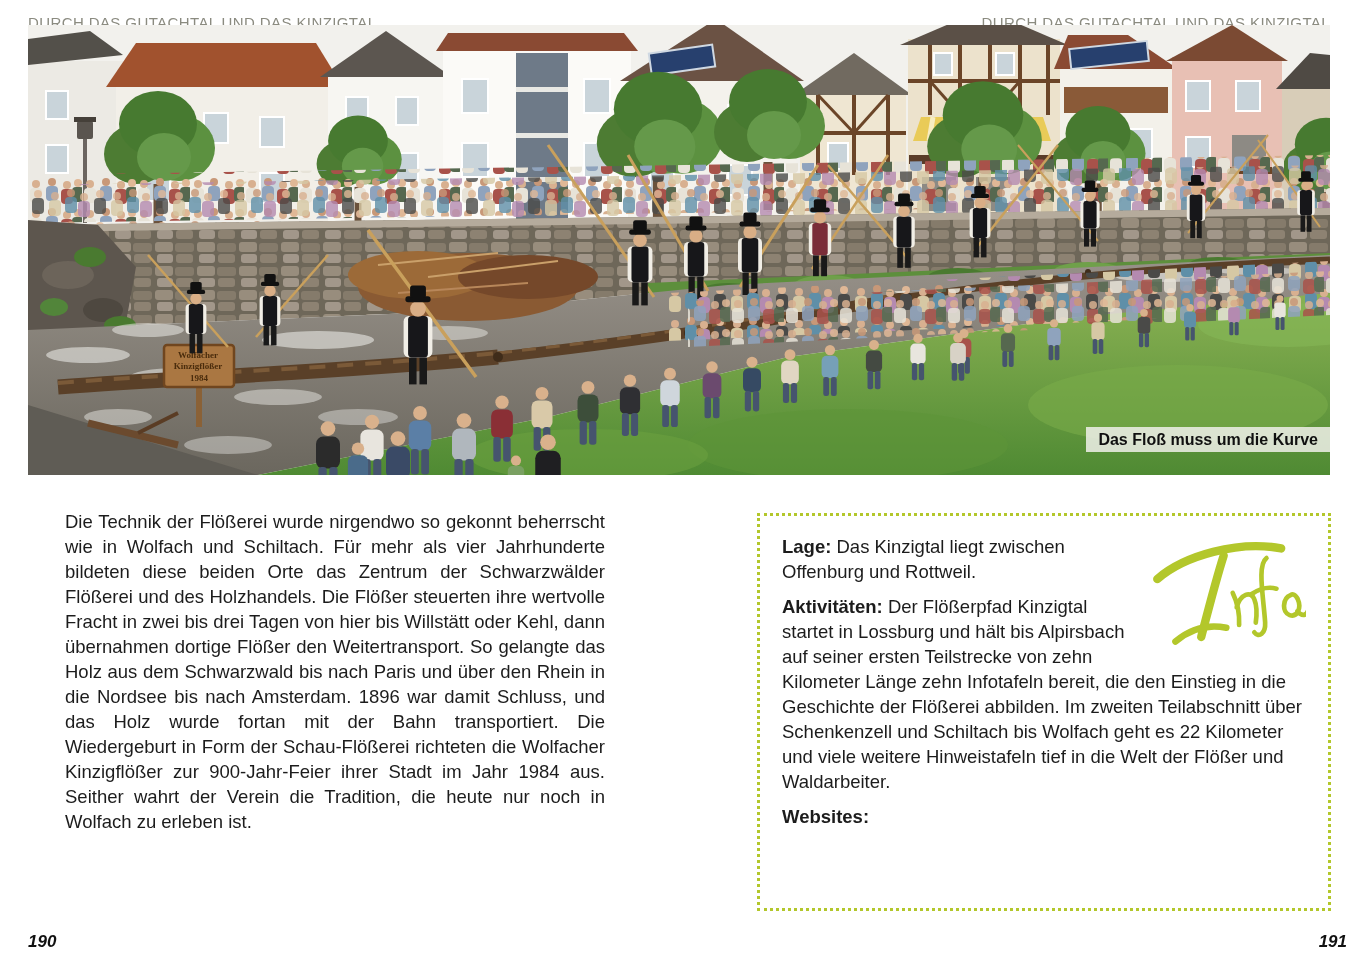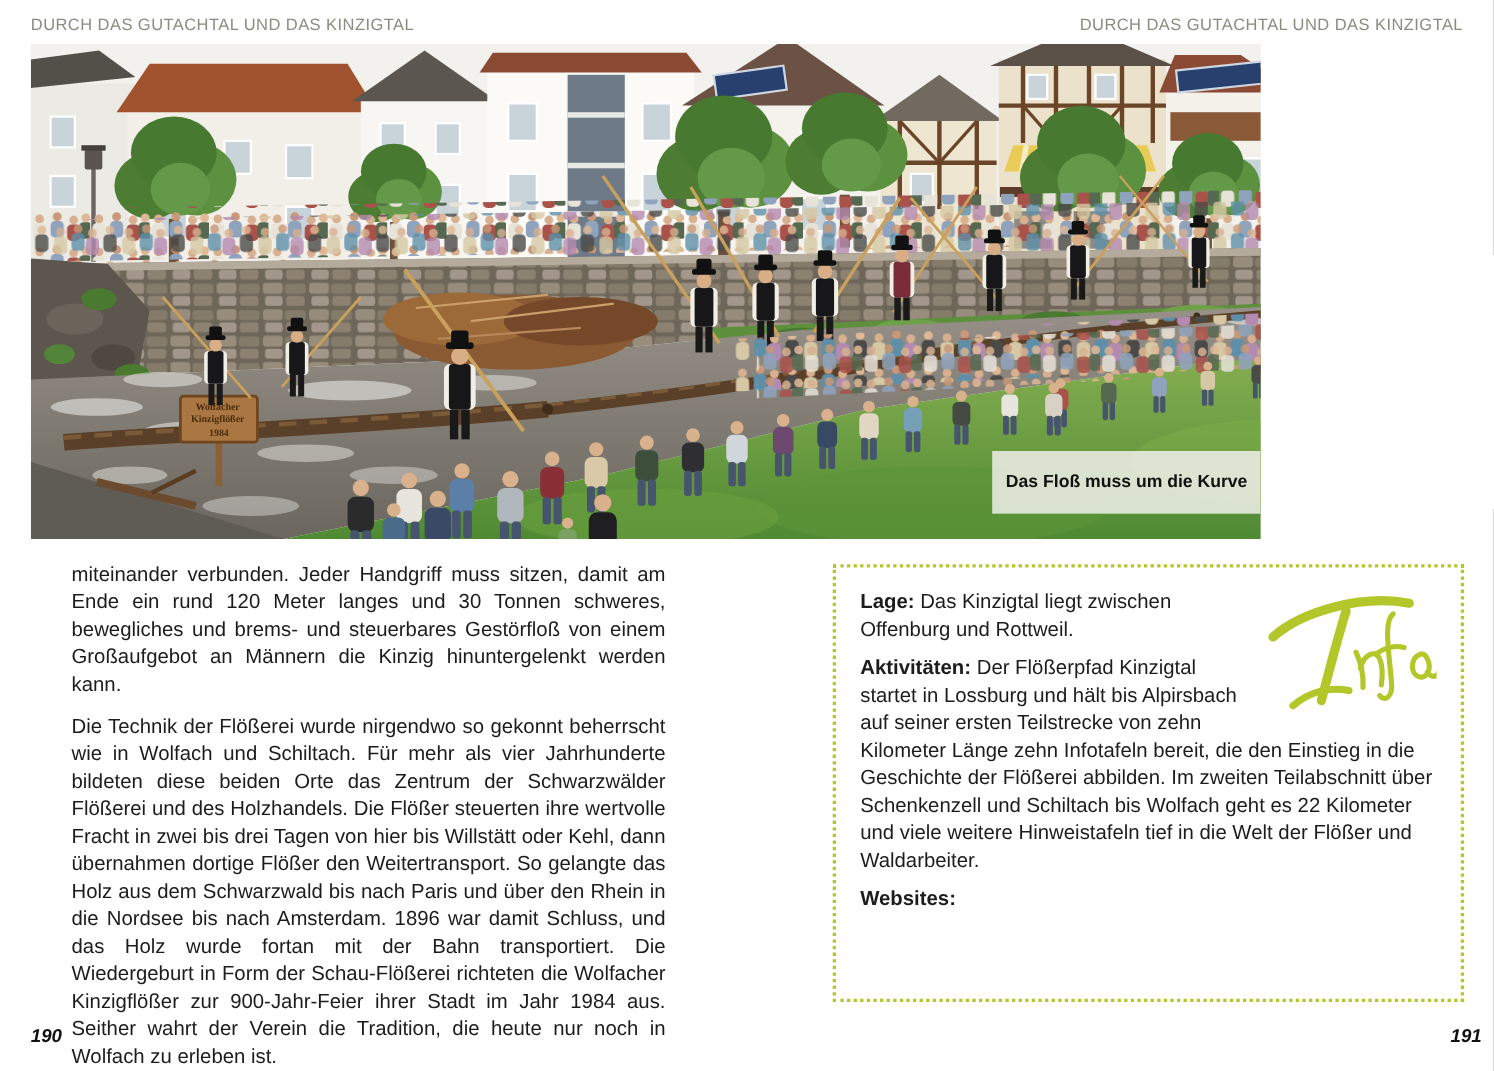--- a/index.html
+++ b/index.html
@@ -2,24 +2,24 @@
 <html lang="de"><head>
 <meta charset="utf-8">
 <style>
   html,body{margin:0;padding:0;background:#9a9a9a;}
   .page{position:relative;width:1358px;height:974px;background:#ffffff;overflow:hidden;
         font-family:"Liberation Sans",sans-serif;color:#1c1c1c;}
   .running-head{position:absolute;top:14px;font-size:15px;font-weight:normal;
         letter-spacing:.4px;color:#8b8b80;}
   .running-head.left{left:28px;}
   .running-head.right{right:28px;text-align:right;}
-  .photo{position:absolute;left:28px;top:40px;width:1118px;height:450px;overflow:hidden;background:#f2f1ed;}
+  .photo{position:absolute;left:28px;top:25px;width:1302px;height:450px;overflow:hidden;background:#f2f1ed;}
   .photo svg{display:block;}
   .photo-caption{position:absolute;right:0;bottom:23px;height:25px;line-height:25px;
-        padding:16px 12px;background:rgba(240,240,234,.85);font-size:16px;font-weight:bold;color:#101010;}
+        padding:0 12px;background:rgba(240,240,234,.85);font-size:16px;font-weight:bold;color:#101010;}
   .article{position:absolute;left:65px;top:509px;width:540px;font-size:18.5px;line-height:25px;
         text-align:justify;hyphens:auto;-webkit-hyphens:auto;}
   .article p{margin:0 0 13px 0;}
   .info-box{position:absolute;left:757px;top:513px;width:574px;height:398px;box-sizing:border-box;
         border:3px dotted #b3c72b;padding:18px 22px 10px 22px;font-size:18.5px;line-height:25px;}
   .info-script{float:right;width:160px;height:112px;margin:2px 0 6px 10px;}
   .info-box p{margin:0 0 10px 0;}
   .info-box .lbl{font-weight:bold;}
   .info-box ul{margin:2px 0 0 8px;padding-left:20px;}
   .info-box li{font-style:italic;margin:0 0 2px 0;}
@@ -373,21 +373,20 @@
         <use href="#person" transform="translate(330,456) scale(1.35)" style="color:#4a6b8a"></use>
         <use href="#person" transform="translate(520,458) scale(1.7)" style="color:#1f1f22"></use>
         <use href="#person" transform="translate(488,462) scale(1.1)" style="color:#7aa062"></use>
         <use href="#person" transform="translate(930,338) scale(1.05)" style="color:#d8d2c6"></use>
       </g>
     </svg>
     <div class="photo-caption">Das Floß muss um die Kurve</div>
   </div>
 
   <div class="article">
-    <p>miteinander verbunden. Jeder Handgriff muss sitzen, damit am Ende ein rund 120 Meter langes und 30 Tonnen schweres, bewegliches und brems- und steuerbares Gestörfloß von einem Großaufgebot an Männern die Kinzig hinuntergelenkt werden kann.</p>
     <p>Die Technik der Flößerei wurde nirgendwo so gekonnt beherrscht wie in Wolfach und Schiltach. Für mehr als vier Jahrhunderte bildeten diese beiden Orte das Zentrum der Schwarzwälder Flößerei und des Holzhandels. Die Flößer steuerten ihre wertvolle Fracht in zwei bis drei Tagen von hier bis Willstätt oder Kehl, dann übernahmen dortige Flößer den Weitertransport. So gelangte das Holz aus dem Schwarzwald bis nach Paris und über den Rhein in die Nordsee bis nach Amsterdam. 1896 war damit Schluss, und das Holz wurde fortan mit der Bahn transportiert. Die Wiedergeburt in Form der Schau-Flößerei richteten die Wolfacher Kinzigflößer zur 900-Jahr-Feier ihrer Stadt im Jahr 1984 aus. Seither wahrt der Verein die Tradition, die heute nur noch in Wolfach zu erleben ist.</p>
   </div>
 
   <div class="info-box">
     <svg class="info-script" viewBox="0 0 170 120">
       <desc>Info</desc>
       <g transform="rotate(-8 85 60)" fill="none" stroke="#b3c72b" stroke-linecap="round">
         <path d="M 14,36 C 46,15 106,7 150,22" stroke-width="9"></path>
         <path d="M 88,21 C 76,46 62,80 52,104" stroke-width="9"></path>
         <path d="M 24,105 C 43,93 63,92 80,98" stroke-width="7"></path>

